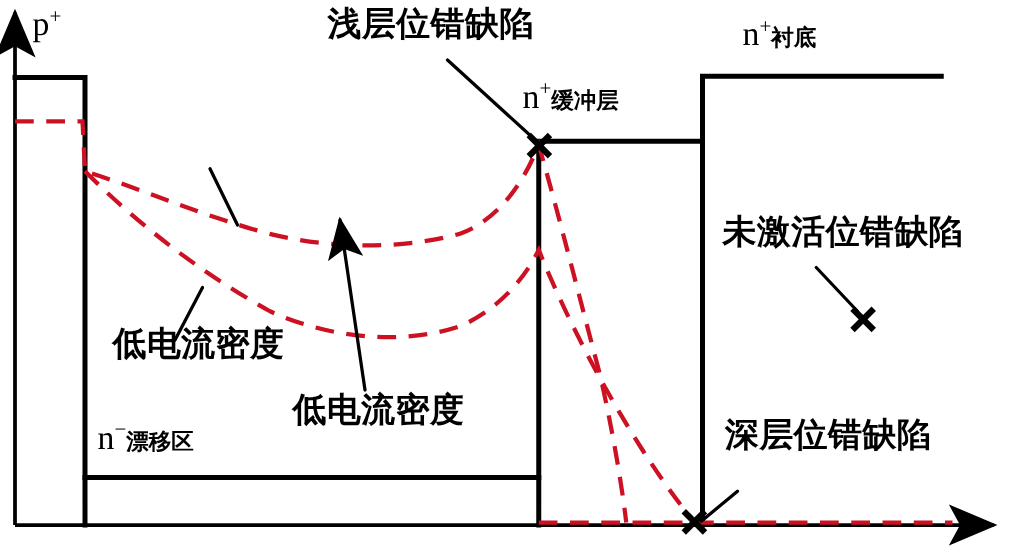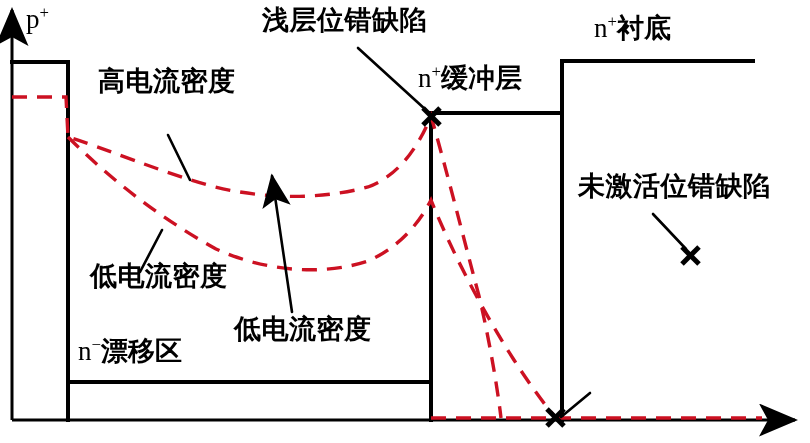--- a/index.html
+++ b/index.html
@@ -44,21 +44,21 @@
     font-size: 0.62em;
     vertical-align: super;
     line-height: 0;
   }
   .mix {
     display: inline-block;
   }
   .mix .cjk {
     font-family: "DejaVu Sans", "Liberation Sans", sans-serif;
     font-weight: 700;
-    font-size: 27px;
+    font-size: 18px;
   }
   .mix .sci {
     font-family: "Liberation Serif", "DejaVu Serif", serif;
     font-weight: 400;
     font-size: 27px;
   }
   .mix .sci sup {
     font-size: 0.62em;
     vertical-align: super;
     line-height: 0;
@@ -138,23 +138,20 @@
       </g>
     </g>
   </svg>
 
   <div class="lbl lbl-sci" style="left:26px; top:6px;">
     <span class="mix">
       <span class="sci">p</span><span class="sci"><sup>+</sup></span>
     </span>
   </div>
 
-  <div class="lbl" style="left:98px; top:67px;">
-    <span class="lbl-cjk">高电流密度</span>
-  </div>
 
   <div class="lbl" style="left:262px; top:6px;text-align:center;">
     <span class="lbl-cjk">浅层位错缺陷</span>
   </div>
 
   <div class="lbl" style="left:418px; top:64px;text-align:right;">
     <span class="mix">
       <span class="sci">n</span><span class="sci"><sup>+</sup></span><span class="cjk">缓冲层</span>
     </span>
   </div>
@@ -176,14 +173,17 @@
   <div class="lbl" style="left:78px; top:337px;">
     <span class="mix">
       <span class="sci">n</span><span class="sci"><sup>−</sup></span><span class="cjk">漂移区</span>
     </span>
   </div>
 
   <div class="lbl" style="left:234px; top:315px;">
     <span class="lbl-cjk">低电流密度</span>
   </div>
 
+  <div class="lbl" style="left:580px; top:335px;">
+    <span class="lbl-cjk">深层位错缺陷</span>
+  </div>
 
 </div>
 
 </body></html>

